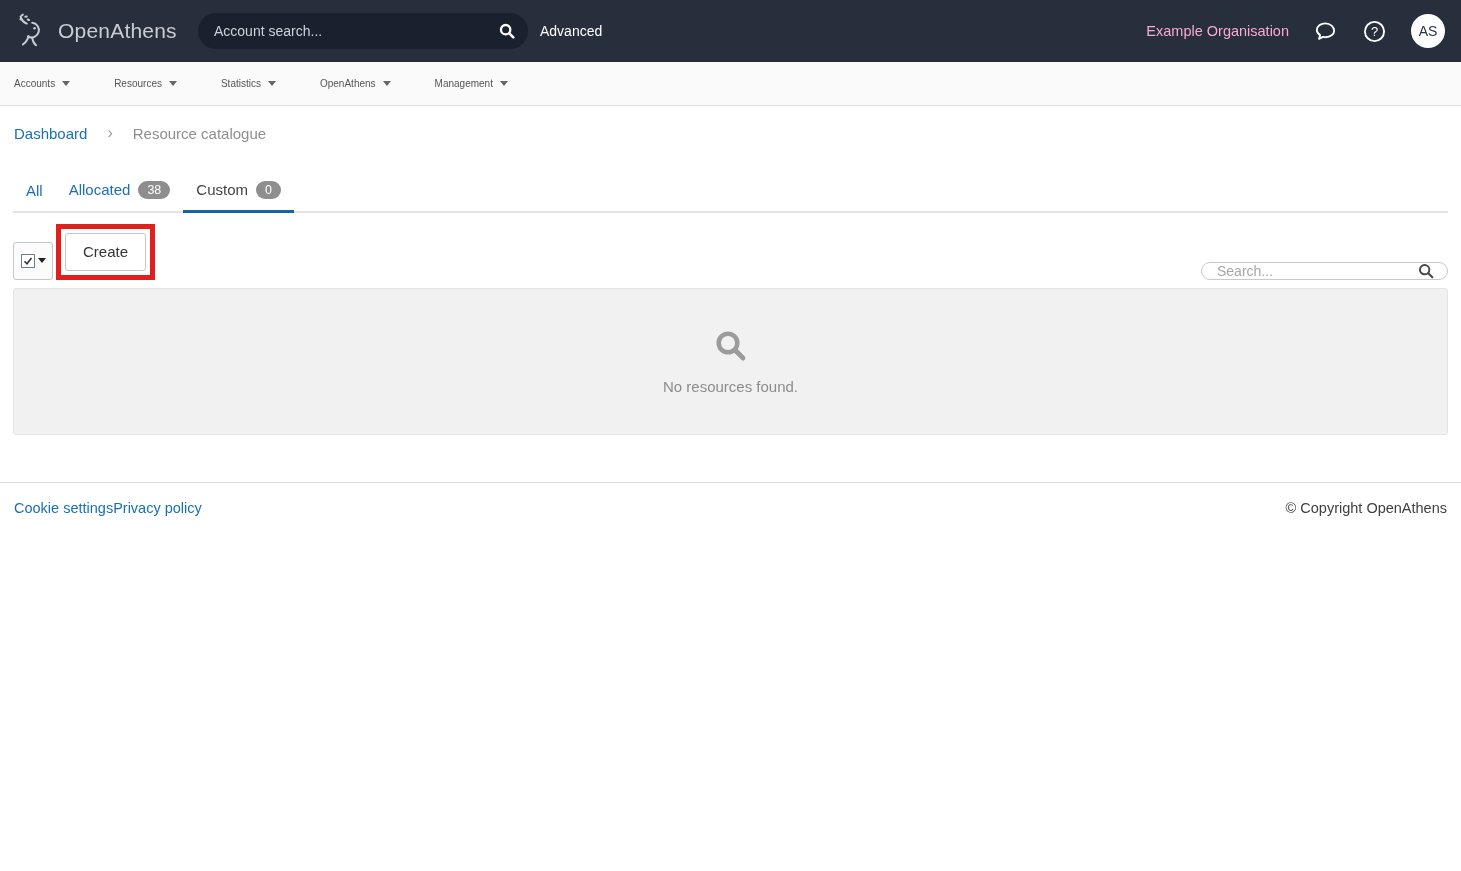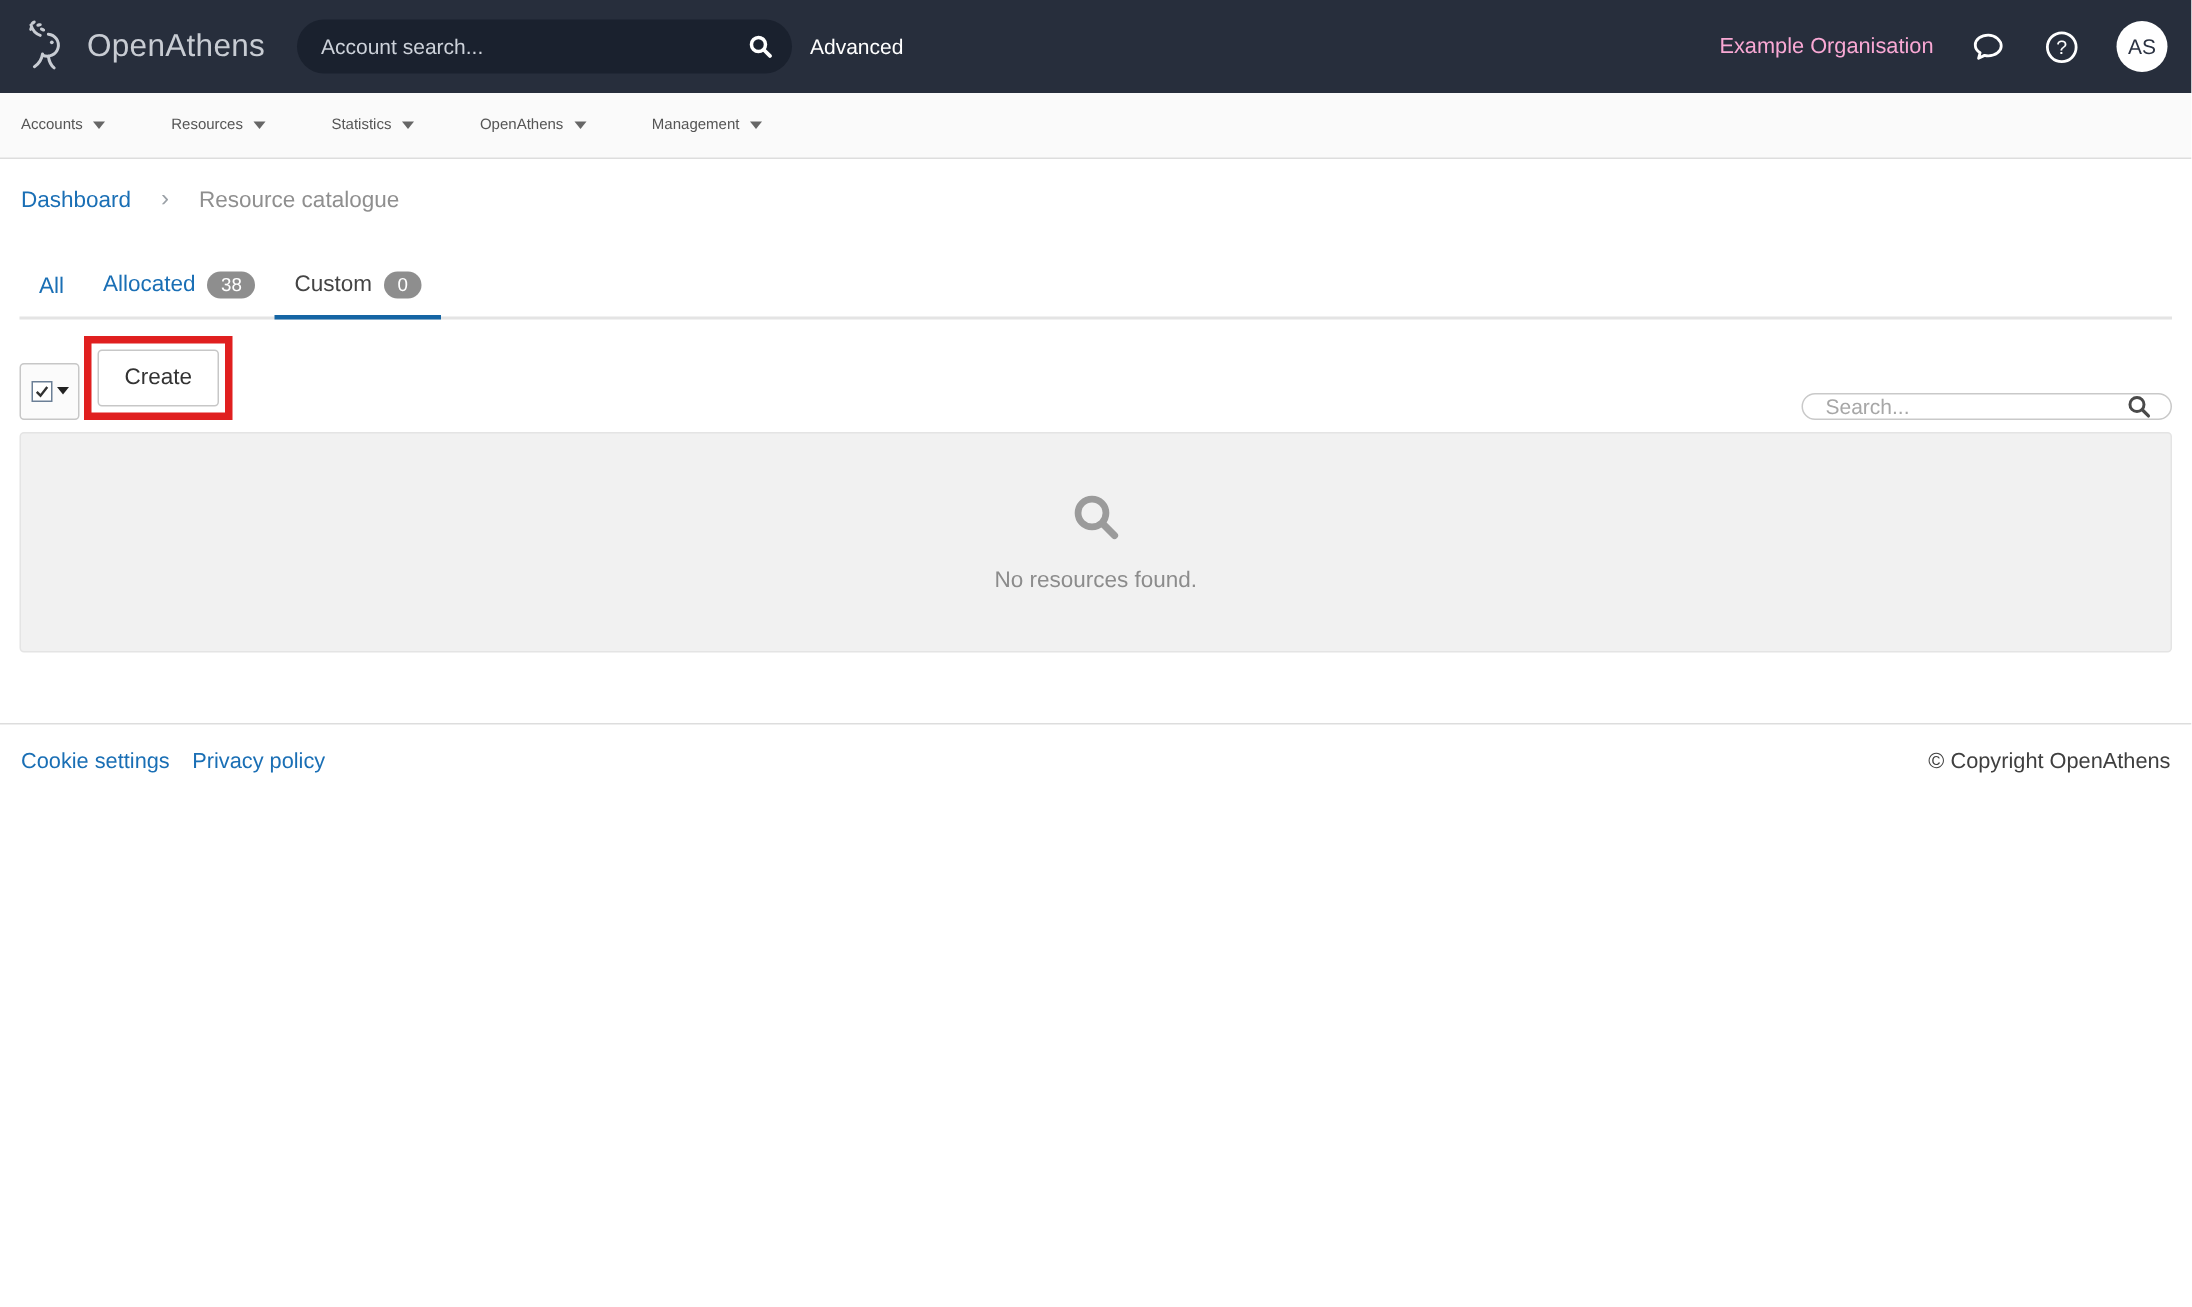--- a/index.html
+++ b/index.html
@@ -109,21 +109,21 @@
     display: flex; flex-direction: column; align-items: center; justify-content: center;
     gap: 10px;
   }
   .empty-msg { color: #8c8c8c; font-size: 15px; }
 
   
   .footer {
     margin-top: 47px; border-top: 1px solid #ddd; padding: 17px 14px 0;
     display: flex; align-items: center;
   }
-  .footer-links { display: flex; gap: 15px; }
+  .footer-links { display: flex; }
   .footer-link { color: #1a6fb5; font-size: 14.5px; text-decoration: none; cursor: pointer; }
   .copyright { margin-left: auto; color: #3f3f3f; font-size: 14.5px; }
 </style>
 </head>
 <body>
 
 <header class="navbar">
   <div class="brand">
     <span>
       <svg width="34" height="40" viewBox="0 0 44 50">

